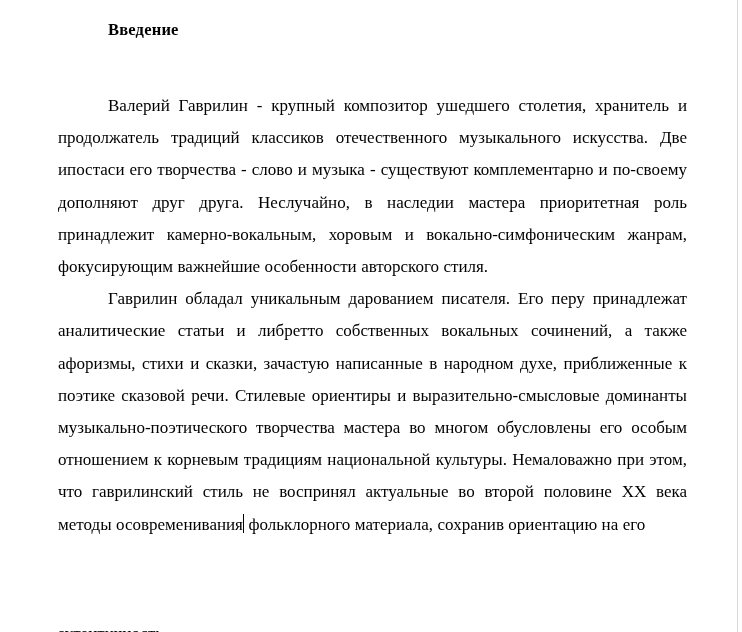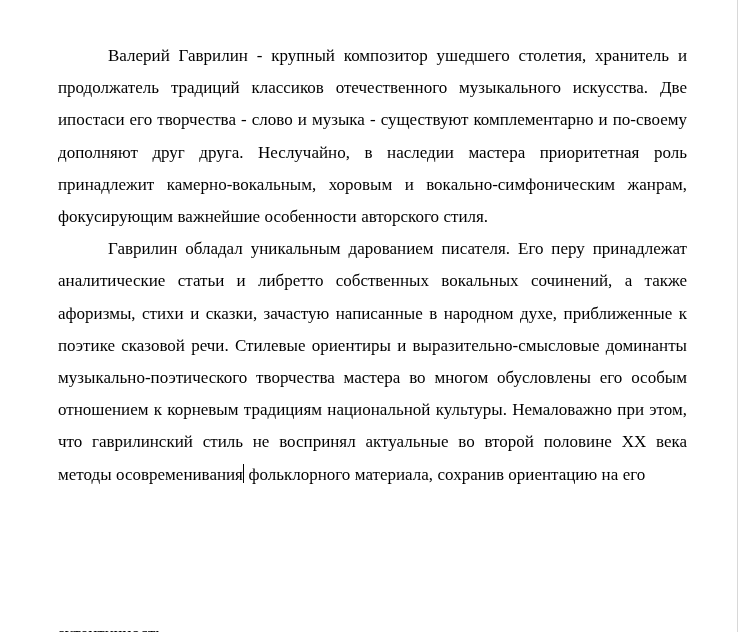--- a/index.html
+++ b/index.html
@@ -53,21 +53,21 @@
     margin: 0;
     font-size: 17px;
     line-height: 32.2px;
     text-align: justify;
     text-justify: inter-word;
     text-indent: 50px;
     word-spacing: 0.2px;
   }
 
   #para-1 {
-    margin-top: 40px;
+    margin-top: 50px;
   }
 
   
   .caret {
     display: inline-block;
     width: 1px;
     height: 19px;
     background: #000000;
     vertical-align: -3px;
     margin: 0 0 0 0;
@@ -86,20 +86,21 @@
 </style>
 </head>
 <body>
 
 <div id="page">
 
   <div id="page-right-edge"></div>
 
   <div id="doc-body">
 
+    <h1 class="heading">Введение</h1>
 
     <p class="para" id="para-1">Валерий Гаврилин - крупный композитор ушедшего столетия, хранитель и продолжатель традиций классиков отечественного музыкального искусства. Две ипостаси его творчества - слово и музыка - существуют комплементарно и по-своему дополняют друг друга. Неслучайно, в наследии мастера приоритетная роль принадлежит камерно-вокальным, хоровым и вокально-симфоническим жанрам, фокусирующим важнейшие особенности авторского стиля.</p>
 
     <p class="para" id="para-2"><span>Гаврилин обладал уникальным дарованием писателя. Его перу принадлежат аналитические статьи и либретто собственных вокальных сочинений, а также афоризмы, стихи и сказки, зачастую написанные в народном духе, приближенные к поэтике сказовой речи. Стилевые ориентиры и выразительно-смысловые доминанты музыкально-поэтического творчества мастера во многом обусловлены его особым отношением к корневым традициям национальной культуры. Немаловажно при этом, что гаврилинский стиль не воспринял актуальные во второй половине XX века методы осовременивания</span><span class="caret"></span><span> фольклорного материала, сохранив ориентацию на его</span></p>
 
   </div>
 
   <div class="tail-line">аутентичность</div>
 
 </div>

